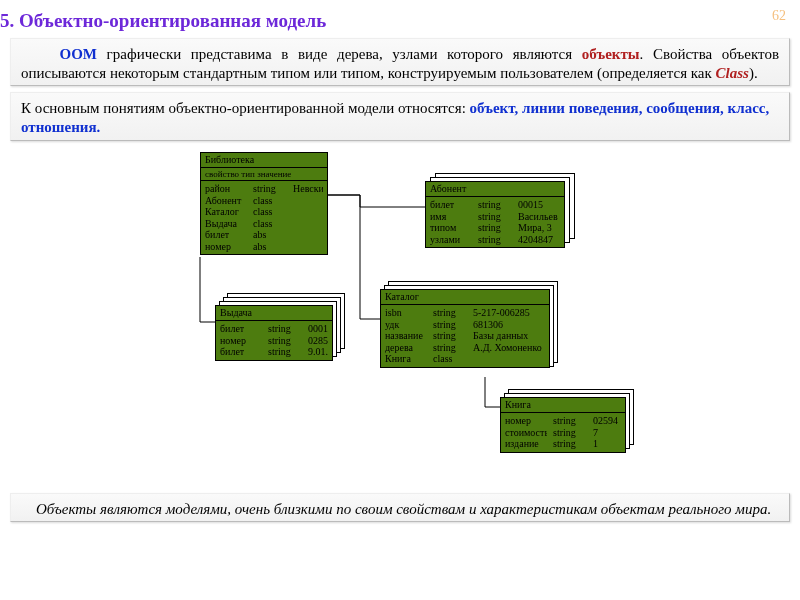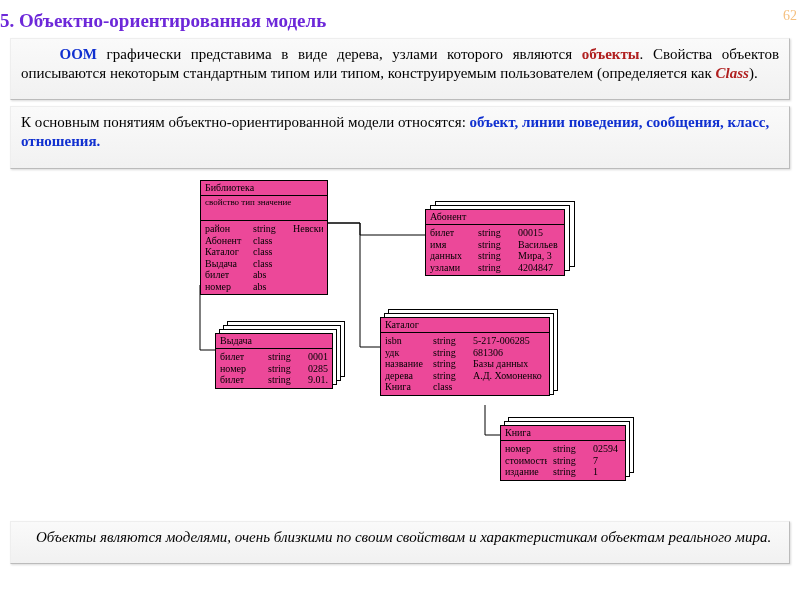--- a/index.html
+++ b/index.html
@@ -4,36 +4,36 @@
 <style>
   * { box-sizing: border-box; margin: 0; padding: 0; }
   body {
     width: 800px; height: 600px;
     font-family: "Times New Roman", serif;
     background: #fff;
     position: relative;
     overflow: hidden;
   }
   .slide-num {
-    position: absolute; top: 8px; right: 3px;
+    position: absolute; top: 8px; right: 14px;
     color: #f5c080; font-size: 14px;
   }
   .title {
     text-align: left;
     color: #6d28d9;
     font-weight: bold;
     font-size: 19px;
     margin-top: 10px;
   }
   .panel {
     margin: 6px 10px;
     border: 1px solid #bbb;
     border-top-color: #eee; border-left-color: #eee;
     background: linear-gradient(#fafafa,#f1f1f1);
-    padding: 6px 10px 16px 10px;
+    padding: 6px 10px 2px 10px;
     box-shadow: 1px 1px 2px rgba(0,0,0,0.15);
   }
   .p1 { font-size: 15px; line-height: 1.25; text-align: justify; }
   .p1 .oom { color: #1030d0; font-weight: bold; }
   .p1 .obj { color: #b02020; font-weight: bold; }
   .p1 .cls { color: #b02020; font-style: italic; font-weight: bold; }
   .p2 { font-size: 15px; line-height: 1.3; font-family: Liberation Serif, serif; }
   .p2 .terms { color: #1030d0; font-weight: bold; }
   .p3 { font-size: 15px; line-height: 1.3; text-align: justify; font-style: italic; }
   .diagram {
@@ -42,34 +42,34 @@
     margin: 4px 10px 4px 10px;
   }
   .stack { position: absolute; }
   .sheet {
     position: absolute;
     background: #fff;
     border: 1px solid #000;
   }
   .card {
     position: relative;
-    background: #ec4899;
+    background: #4d7c0f;
     border: 1px solid #000;
     font-family: "Times New Roman", serif;
     font-size: 10px;
     line-height: 1.15;
   }
   .card .hdr {
     border-bottom: 1px solid #000;
     padding: 1px 4px 2px 4px;
     font-size: 10px;
   }
   .card .sub {
     border-bottom: 1px solid #000;
-    padding: 1px 4px 13px 4px;
+    padding: 1px 4px 1px 4px;
     font-size: 9px;
   }
   .card .body { padding: 2px 4px; font-family: Liberation Serif, serif; }
   .row { display: flex; gap: 6px; white-space: nowrap; }
   .c1 { width: 42px; overflow: hidden; }
   .c2 { width: 34px; overflow: hidden; }
   .c3 { flex: 1; overflow: hidden; }
   svg.conn { position: absolute; top:0; left:0; width:100%; height:100%; pointer-events:none; }
 </style>
 </head>
@@ -151,21 +151,21 @@
             <span class="c1">билет</span>
             <span class="c2">string</span>
             <span class="c3">00015</span>
           </div>
           <div class="row">
             <span class="c1">имя</span>
             <span class="c2">string</span>
             <span class="c3">Васильев</span>
           </div>
           <div class="row">
-            <span class="c1">данных</span>
+            <span class="c1">типом</span>
             <span class="c2">string</span>
             <span class="c3">Мира, 3</span>
           </div>
           <div class="row">
             <span class="c1">узлами</span>
             <span class="c2">string</span>
             <span class="c3">4204847</span>
           </div>
         </div>
     </div>

